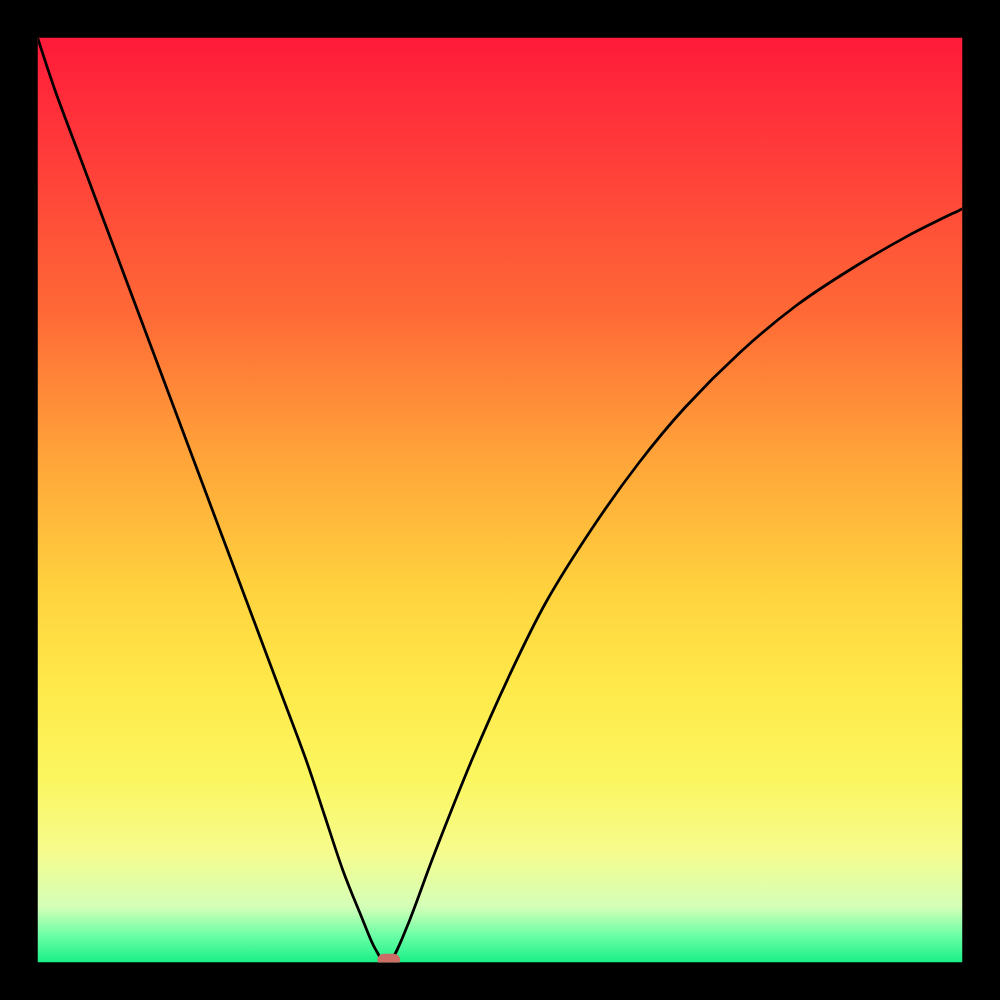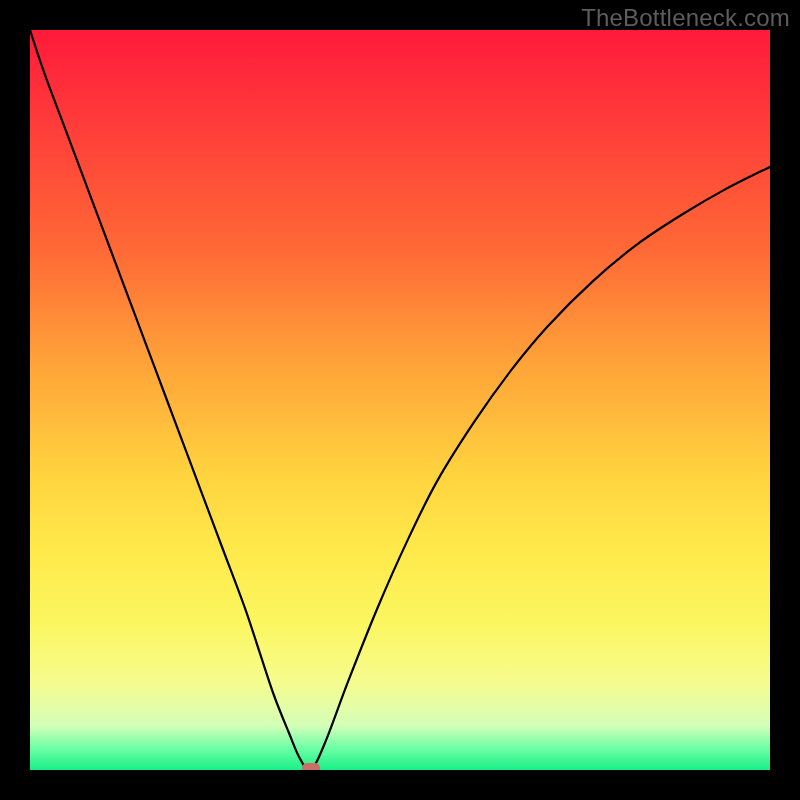--- a/index.html
+++ b/index.html
@@ -75,21 +75,20 @@
     height: 10px;
     background: #cc6d66;
     border-radius: 5px;
   }
 </style>
 </head>
 <body>
 
 <div class="frame">
 
-  <div class="watermark">TheBottleneck.com</div>
 
   <div class="plot-area">
     <div class="gradient"></div>
 
     <svg class="curve-svg" viewBox="0 0 740 740" preserveAspectRatio="none">
       <path id="curve-path" class="curve-path" d="M 0.00 0.00 C 2.47 7.40, 8.63 27.13, 14.80 44.40 C 20.97 61.67, 29.60 83.87, 37.00 103.60 C 44.40 123.33, 51.80 143.07, 59.20 162.80 C 66.60 182.53, 74.00 202.27, 81.40 222.00 C 88.80 241.73, 96.20 261.47, 103.60 281.20 C 111.00 300.93, 118.40 320.67, 125.80 340.40 C 133.20 360.13, 140.60 379.87, 148.00 399.60 C 155.40 419.33, 162.80 439.07, 170.20 458.80 C 177.60 478.53, 185.00 498.27, 192.40 518.00 C 199.80 537.73, 208.43 559.93, 214.60 577.20 C 220.77 594.47, 224.47 606.80, 229.40 621.60 C 234.33 636.40, 239.27 652.43, 244.20 666.00 C 249.13 679.57, 254.68 692.52, 259.00 703.00 C 263.32 713.48, 266.40 722.73, 270.10 728.90 C 273.80 735.07, 276.88 743.08, 281.20 740.00 C 285.52 736.92, 289.83 725.20, 296.00 710.40 C 302.17 695.60, 309.57 673.40, 318.20 651.20 C 326.83 629.00, 337.93 600.63, 347.80 577.20 C 357.67 553.77, 367.53 531.57, 377.40 510.60 C 387.27 489.63, 395.90 471.13, 407.00 451.40 C 418.10 431.67, 431.67 410.70, 444.00 392.20 C 456.33 373.70, 468.67 356.43, 481.00 340.40 C 493.33 324.37, 504.43 310.80, 518.00 296.00 C 531.57 281.20, 547.60 265.17, 562.40 251.60 C 577.20 238.03, 592.00 225.70, 606.80 214.60 C 621.60 203.50, 636.40 194.25, 651.20 185.00 C 666.00 175.75, 680.80 167.12, 695.60 159.10 C 710.40 151.08, 732.60 140.60, 740.00 136.90"></path>
     </svg>
 
     <div id="marker" class="marker" style="left: 272.2px; top: 733px; background: rgb(204, 109, 102);"></div>
   </div>

